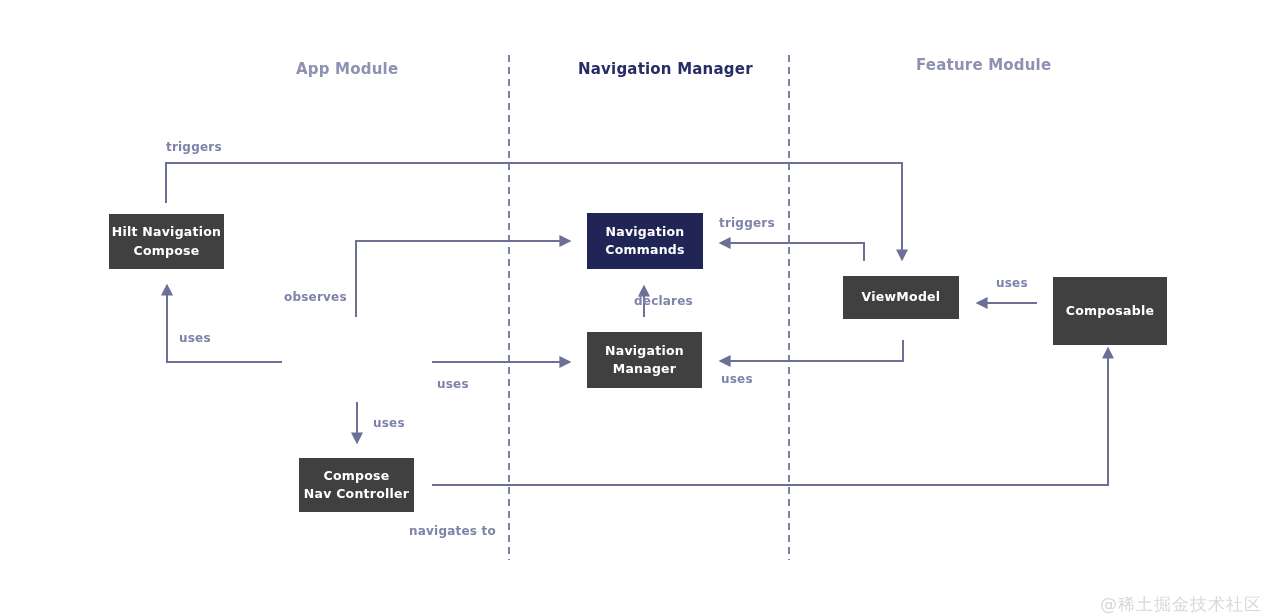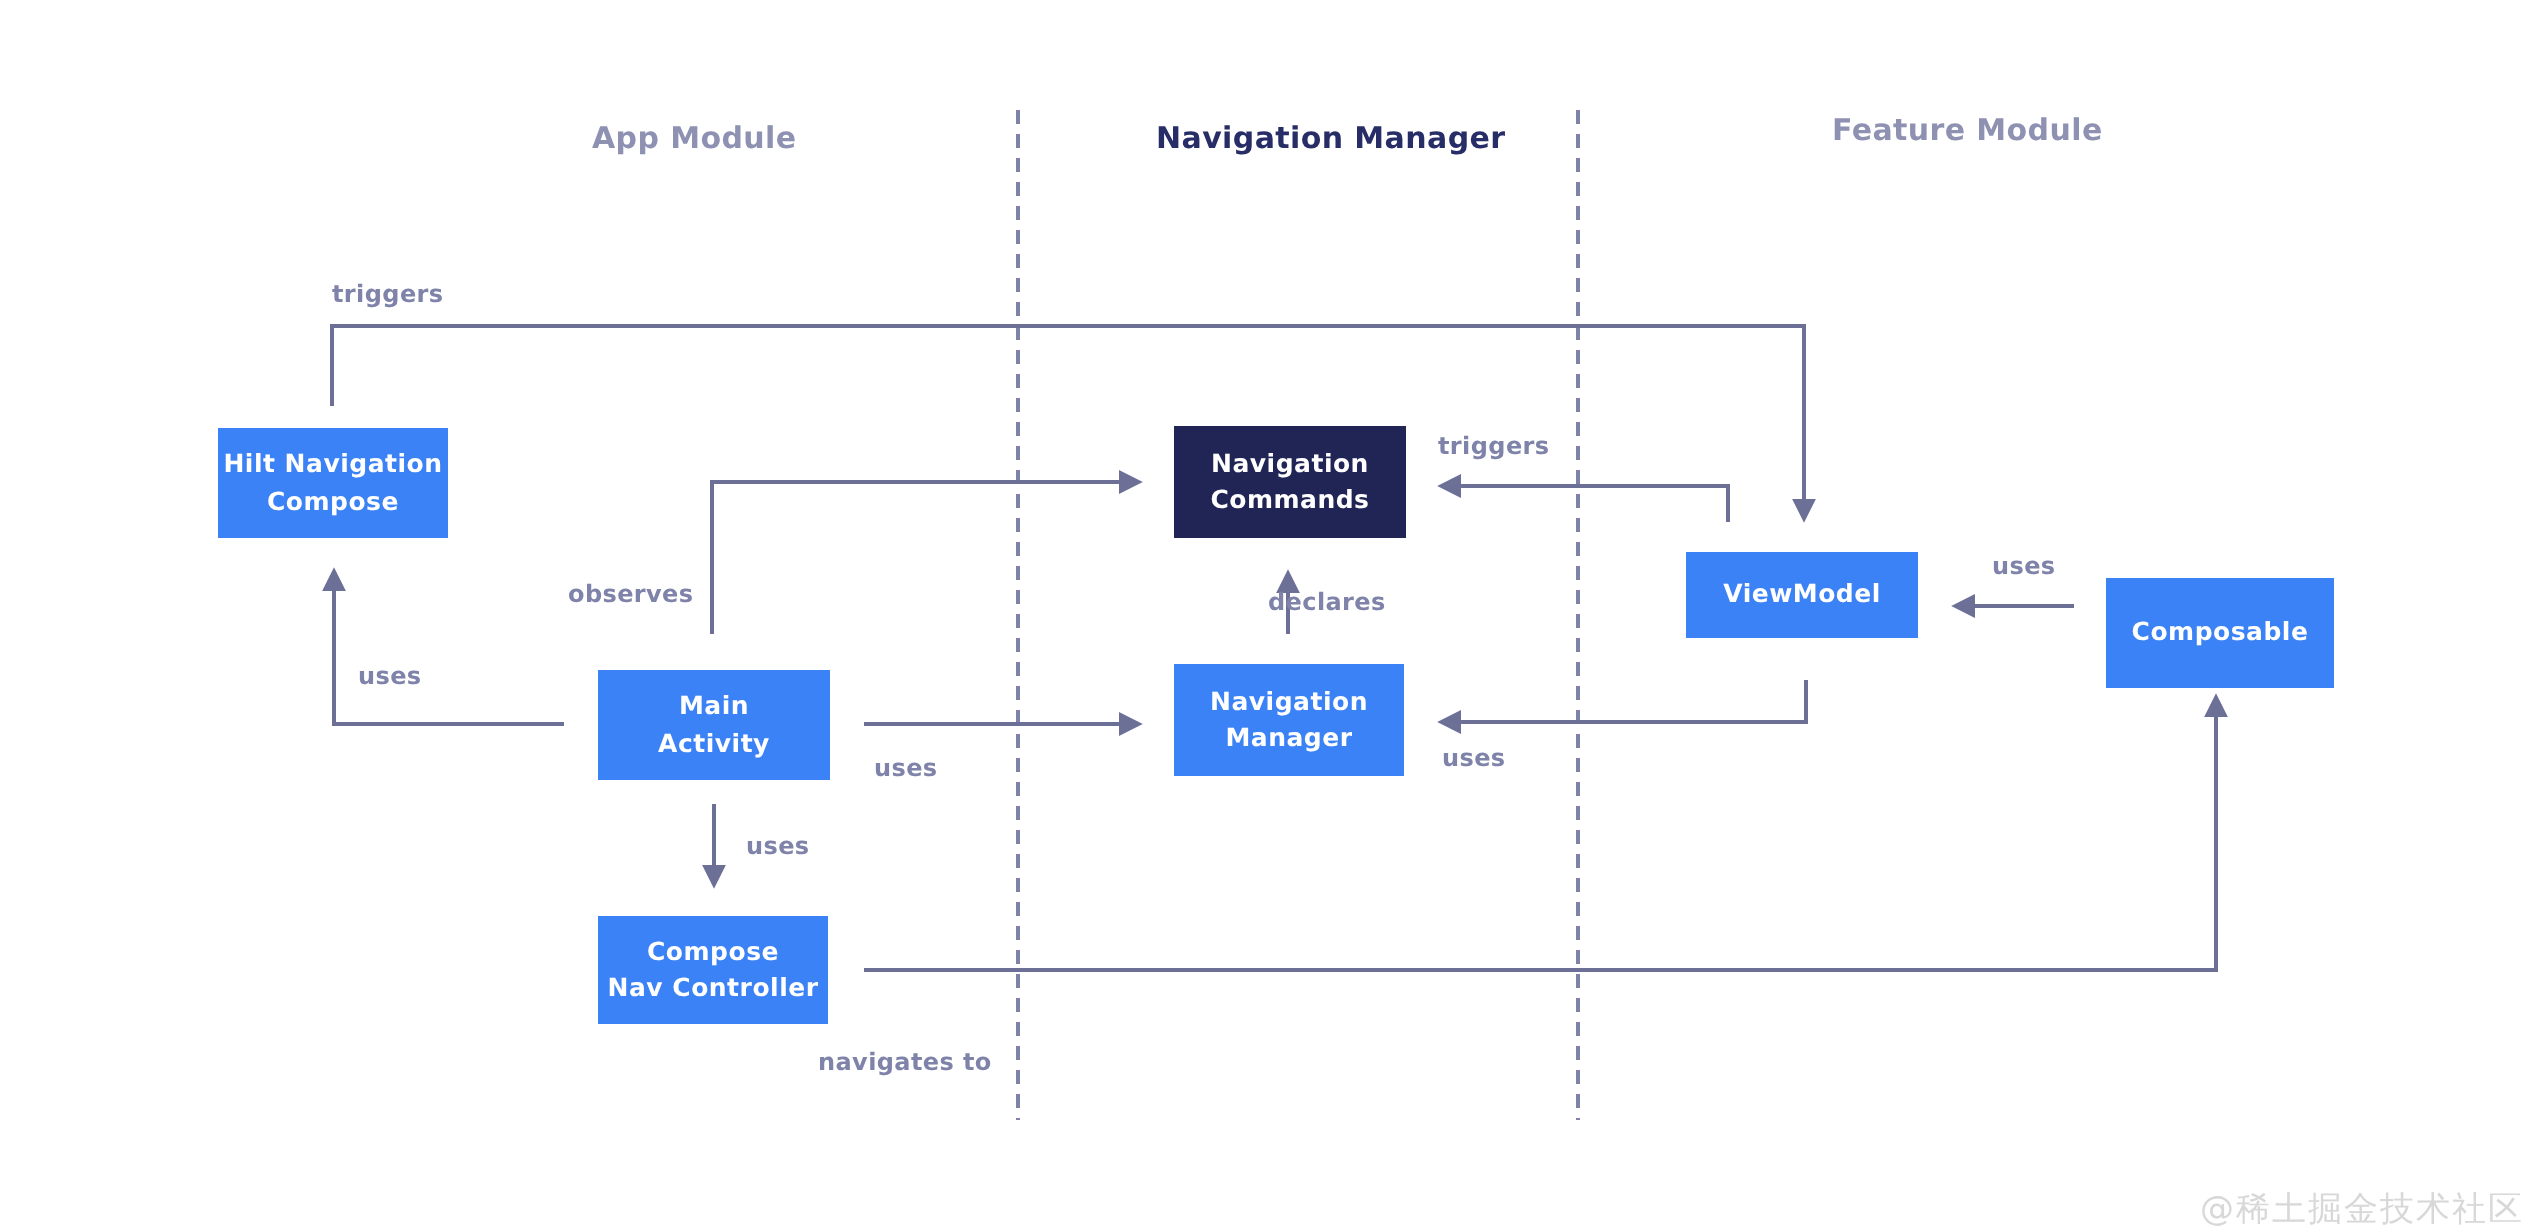--- a/index.html
+++ b/index.html
@@ -32,21 +32,21 @@
   }
   .module-title.dark {
     color: #272d66;
   }
   .node {
     position: absolute;
     display: flex;
     align-items: center;
     justify-content: center;
     text-align: center;
-    background: #3b82f6;
+    background: #404040;
     color: #ffffff;
     font-size: 12.5px;
     font-weight: 700;
     line-height: 1.45;
     letter-spacing: 0.25px;
     white-space: pre-line;
   }
   .node.dark {
     background: #212556;
   }
@@ -104,30 +104,28 @@
 
     <path d="M432,485 H1108 V358" stroke="#6c7096" stroke-width="2" fill="none" marker-end="url(#ah)"></path>
   </svg>
 
   <div class="module-title" style="left:296px; top:60px;">App Module</div>
   <div class="module-title dark" style="left:578px; top:60px;">Navigation Manager</div>
   <div class="module-title" style="left:916px; top:56px;">Feature Module</div>
 
   <div class="node" style="left:109px; top:214px; width:115px; height:55px;">Hilt Navigation
 Compose</div>
-  <div class="node" style="left:299px; top:335px; width:116px; height:55px;">Main
-Activity</div>
   <div class="node" style="left:299px; top:458px; width:115px; height:54px;">Compose
 Nav Controller</div>
   <div class="node dark" style="left:587px; top:213px; width:116px; height:56px;">Navigation
 Commands</div>
   <div class="node" style="left:587px; top:332px; width:115px; height:56px;">Navigation
 Manager</div>
   <div class="node" style="left:843px; top:276px; width:116px; height:43px;">ViewModel</div>
-  <div class="node" style="left:1053px; top:277px; width:114px; height:55px;margin-top:12px;">Composable</div>
+  <div class="node" style="left:1053px; top:277px; width:114px; height:68px;">Composable</div>
 
   <div class="edge-label" style="left:166px; top:140px;">triggers</div>
   <div class="edge-label" style="left:284px; top:290px;">observes</div>
   <div class="edge-label" style="left:179px; top:331px;">uses</div>
   <div class="edge-label" style="left:437px; top:377px;">uses</div>
   <div class="edge-label" style="left:373px; top:416px;">uses</div>
   <div class="edge-label" style="left:719px; top:216px;">triggers</div>
   <div class="edge-label" style="left:634px; top:294px;">declares</div>
   <div class="edge-label" style="left:721px; top:372px;">uses</div>
   <div class="edge-label" style="left:996px; top:276px;">uses</div>

